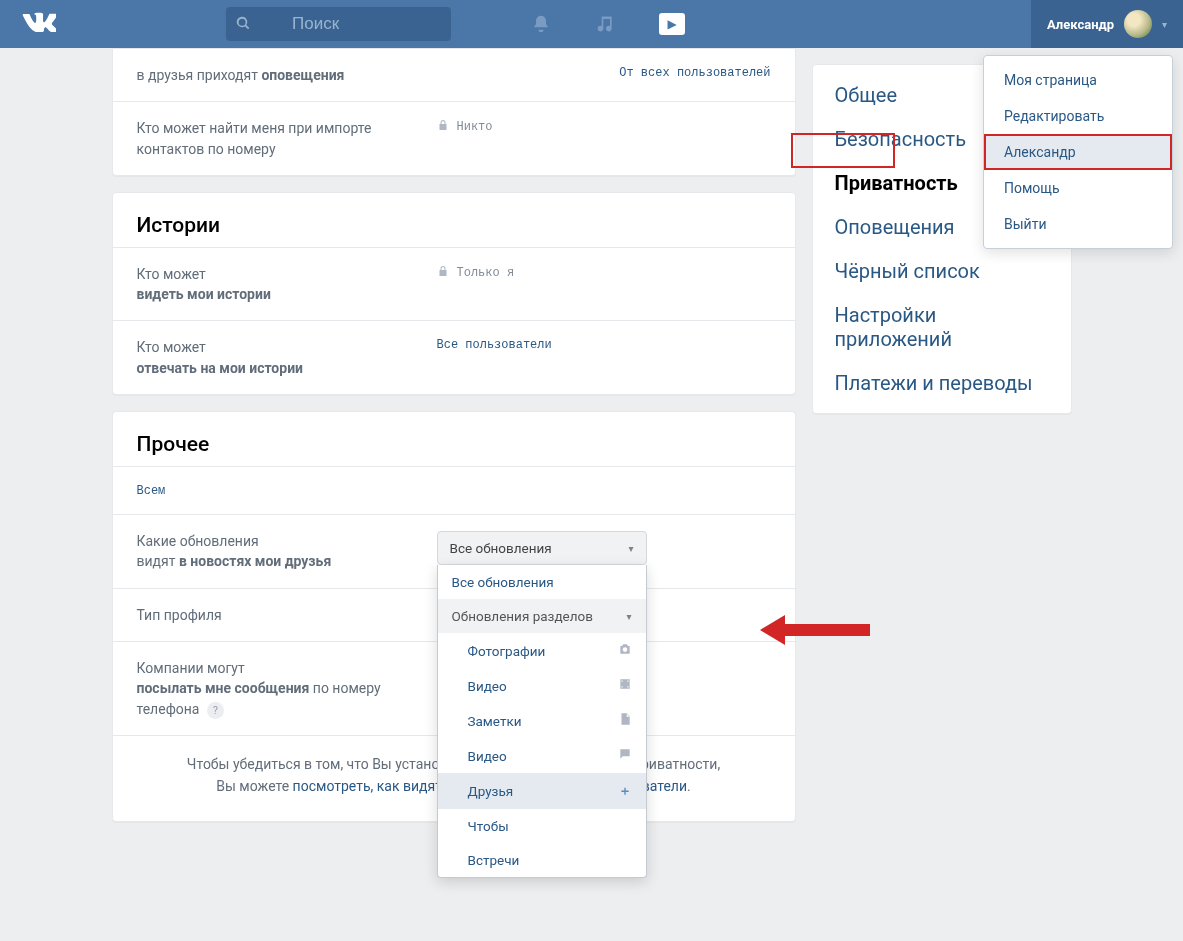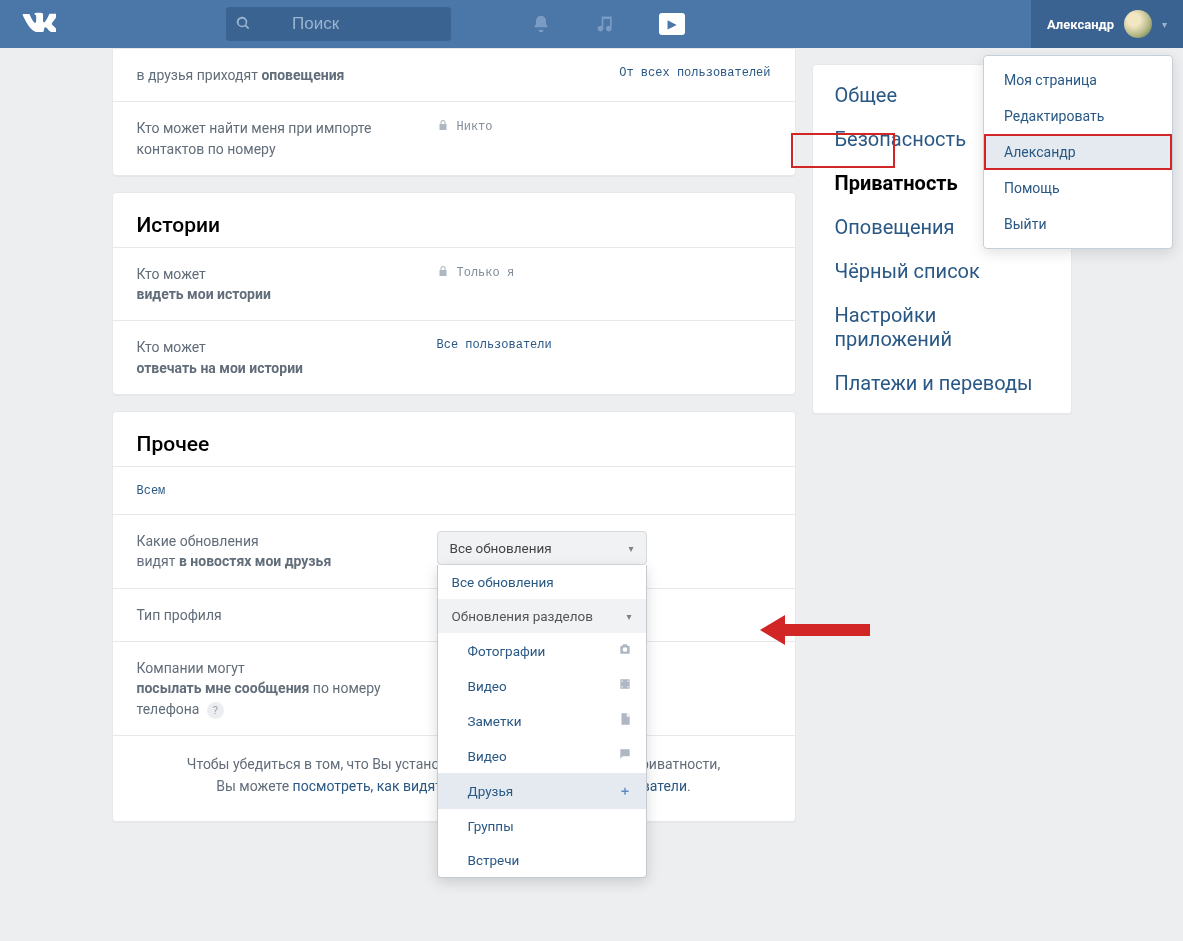--- a/index.html
+++ b/index.html
@@ -417,21 +417,21 @@
                 <svg width="14" height="14" viewBox="0 0 24 24" fill="currentColor">
                     <path d="M4 4h16v12H8l-4 4z"></path>
                   </svg>
               </span>
             </div>
             <div class="dd-item dd-sub selected">
               <span>Друзья</span>
               <span class="dd-item-icon">＋</span>
             </div>
             <div class="dd-item dd-sub">
-              <span>Группы</span>
+              <span>Чтобы</span>
               <span class="dd-item-icon"></span>
             </div>
             <div class="dd-item dd-sub">
               <span>Встречи</span>
               <span class="dd-item-icon"></span>
             </div>
           </div>
         </div>
       </div>
 

